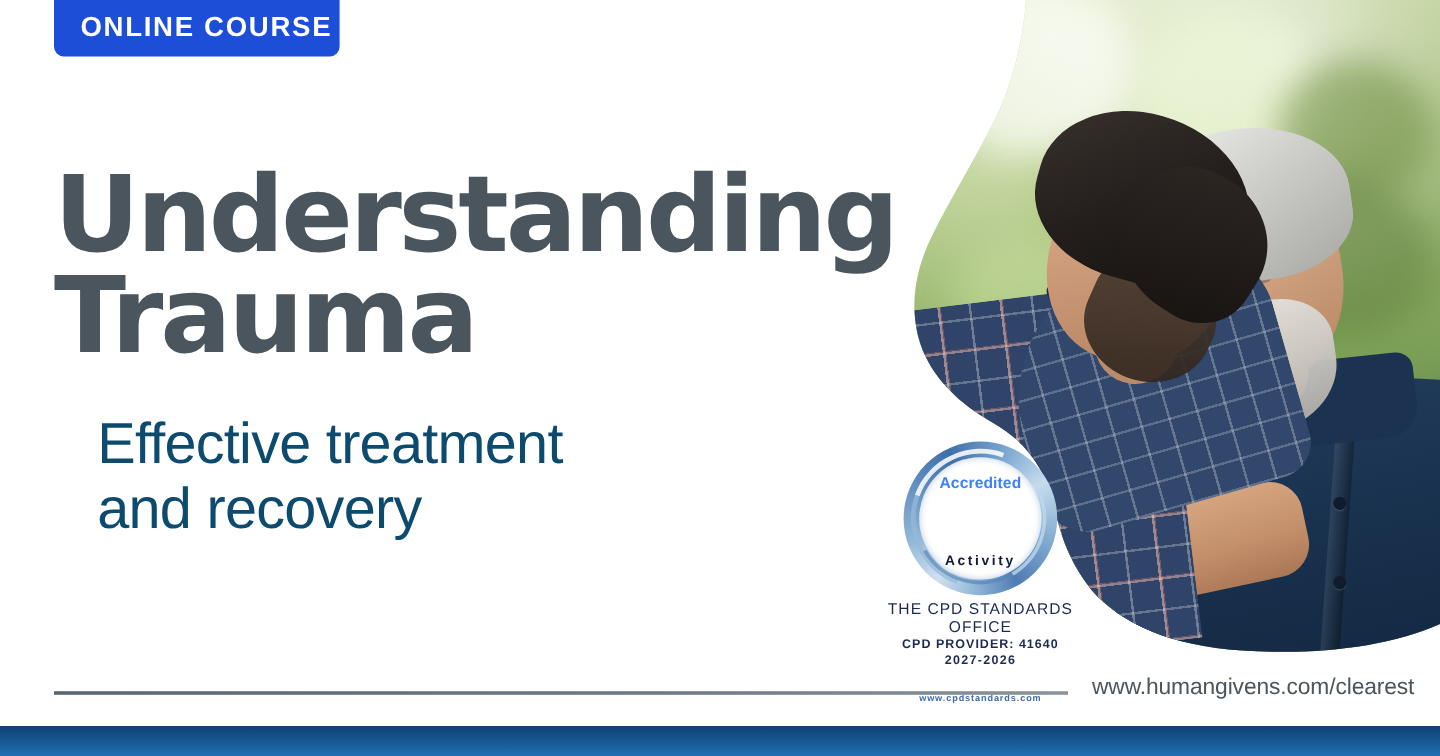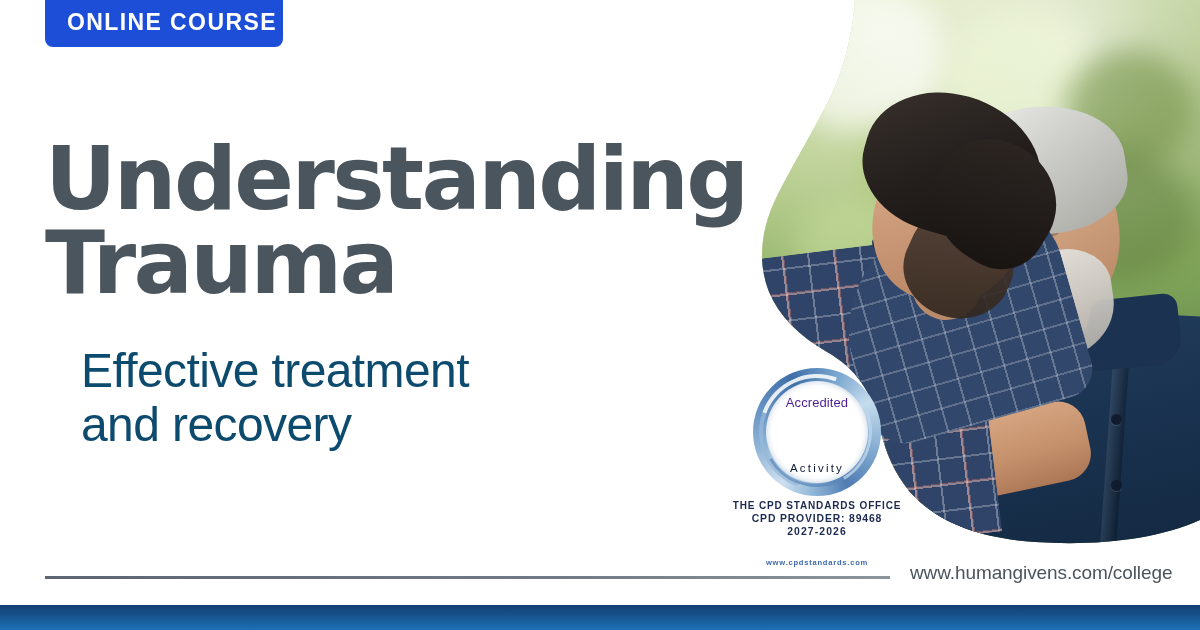--- a/index.html
+++ b/index.html
@@ -292,36 +292,36 @@
     inset: 9px;
     border-radius: 50%;
     border: 3px solid transparent;
     border-bottom-color: rgba(90,134,182,.7);
     border-right-color: rgba(190,215,236,.8);
     transform: rotate(15deg);
   }
   .cpd-text { position: absolute; inset: 0; }
   .cpd-accredited {
     position: absolute; top: 27px; left: 0; right: 0;
-    font-size: 13px; font-weight: 400; color: #4c1d95;
+    font-size: 13px; font-weight: 700; color: #3b82f6;
     letter-spacing: .1px;
   }
   .cpd-word {
     position: absolute; top: 41px; left: 0; right: 0;
     font-size: 46px; font-weight: 400; color: #121a3a;
     letter-spacing: -1.5px; line-height: 1;
     font-family: "DejaVu Sans", sans-serif;
   }
   .cpd-activity {
     position: absolute; top: 94px; left: 0; right: 0;
-    font-size: 11.5px; font-weight: 400; color: #121a3a;
+    font-size: 11.5px; font-weight: 700; color: #121a3a;
     letter-spacing: 2.2px;
   }
   .cpd-lines { margin-top: 4px; }
-  .cpd-l1 { font-size: 10px; font-weight: 700; color: #1c2a52; letter-spacing: .85px; }
+  .cpd-l1 { font-size: 13px; font-weight: 400; color: #1c2a52; letter-spacing: .85px; }
   .cpd-l2 { font-size: 10.4px; font-weight: 700; color: #1c2a52; letter-spacing: .85px; margin-top: 2px; }
   .cpd-l3 { font-size: 10.4px; font-weight: 700; color: #1c2a52; letter-spacing: 1.1px; margin-top: 2px; }
   .cpd-l4 { font-size: 7.6px; font-weight: 700; color: #3f6bab; letter-spacing: .75px; margin-top: 21px; }
 
   
   .tag {
     position: absolute;
     left: 45px; top: 0;
     padding: 11px 6px 13px 22px;
     background: #1d4ed8;
@@ -446,33 +446,33 @@
       <div class="cpd-ring-inner"></div>
       <div class="cpd-ring-arc"></div>
       <div class="cpd-ring-arc2"></div>
       <div class="cpd-text">
         <div class="cpd-accredited">Accredited</div>
         <div class="cpd-activity">Activity</div>
       </div>
     </div>
     <div class="cpd-lines">
       <div class="cpd-l1">THE CPD STANDARDS OFFICE</div>
-      <div class="cpd-l2">CPD PROVIDER: 89468</div>
+      <div class="cpd-l2">CPD PROVIDER: 41640</div>
       <div class="cpd-l3">2027-2026</div>
       <div class="cpd-l4">www.cpdstandards.com</div>
     </div>
   </div>
 
   <div class="tag">ONLINE COURSE</div>
 
   <h1 class="title">Understanding
 Trauma</h1>
 
   <h2 class="subtitle">Effective treatment
 and recovery</h2>
 
 
   <div class="rule"></div>
 
-  <div class="url">www.humangivens.com/college</div>
+  <div class="url">www.humangivens.com/clearest</div>
 
   <div class="bottom-bar"></div>
 </div>
 
 </body></html>

